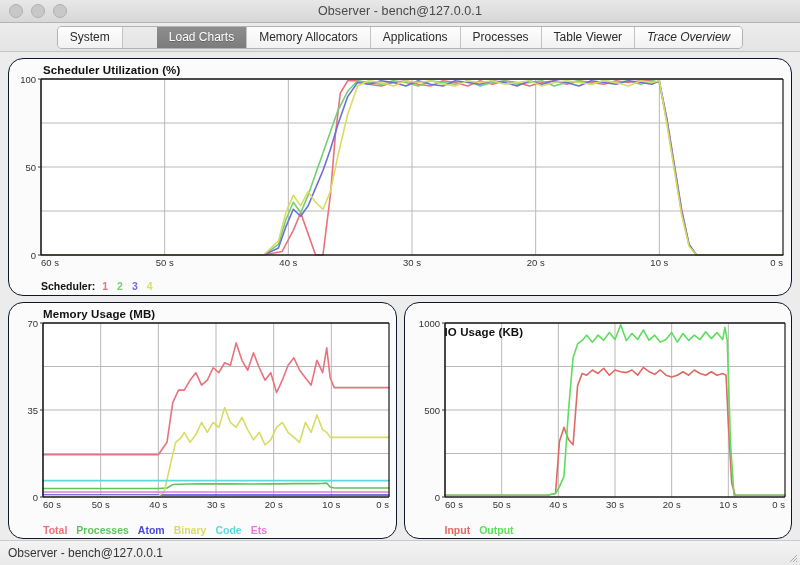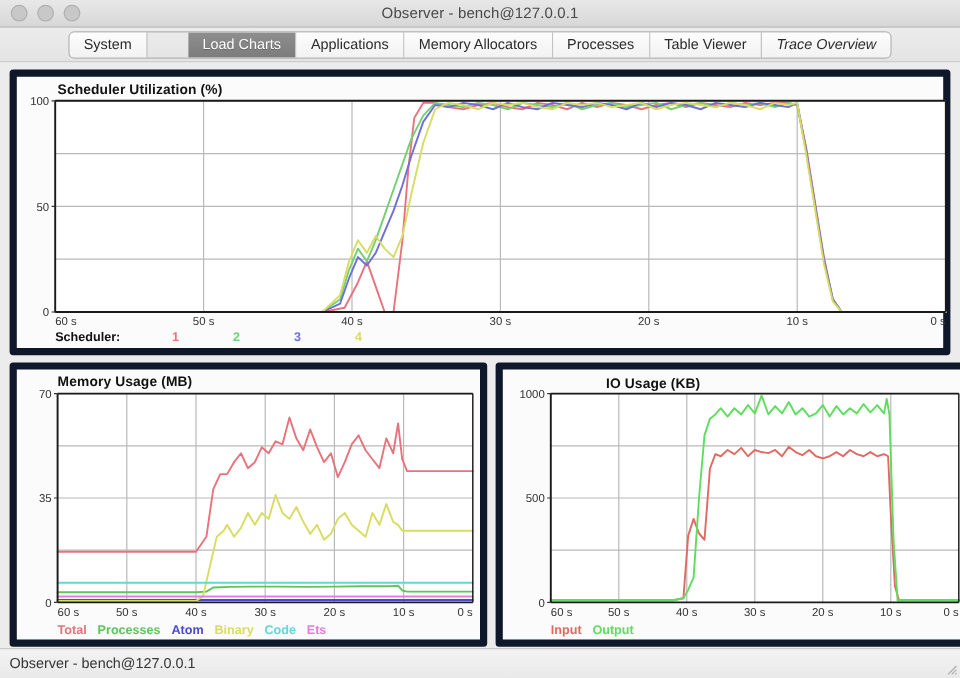--- a/index.html
+++ b/index.html
@@ -56,22 +56,22 @@
   }
   
   .content{
     flex:1 1 auto;position:relative;
     padding:6px 8px 0 8px;
     display:flex;flex-direction:column;gap:6px;
     background:#ececec;
   }
   .panel{
     background:#fbfbfb;
-    border:6px solid #0f172a;
-    border-radius:3px;
+    border:1px solid #0f172a;
+    border-radius:15px;
     position:relative;
     box-sizing:border-box;
   }
   #scheduler-panel{height:238px;}
   .bottom-row{display:flex;gap:7px;height:237px;}
   #memory-panel{flex:1 1 0;}
   #io-panel{flex:1 1 0;}
   .chart-title{
     position:absolute;font-size:11.5px;font-weight:bold;color:#111;
     letter-spacing:.1px;
@@ -107,22 +107,22 @@
       <span class="light"></span>
       <span class="light"></span>
     </div>
     <div class="title">Observer - bench@127.0.0.1</div>
   </div>
 
   <div class="tabbar">
     <div class="tabs" id="tabs-container">
         <div class="tab">System</div>
         <div class="tab active">Load Charts</div>
+        <div class="tab">Memory Allocators</div>
         <div class="tab">Applications</div>
-        <div class="tab">Memory Allocators</div>
         <div class="tab">Processes</div>
         <div class="tab">Table Viewer</div>
         <div class="tab">Trace Overview</div>
       </div>
   </div>
 
   <div class="content">
 
     <div class="panel" id="scheduler-panel">
       <div class="chart-title" style="left:34px;top:5px;">Scheduler Utilization (%)</div>
@@ -154,21 +154,21 @@
             <line x1="29" y1="20" x2="32" y2="20" stroke="#333" stroke-width="1"></line>
             <text x="32" y="207" text-anchor="start" font-size="9.5" fill="#333" font-family="&quot;Liberation Sans&quot;, sans-serif">60 s</text>
             <text x="155.66666666666666" y="207" text-anchor="middle" font-size="9.5" fill="#333" font-family="&quot;Liberation Sans&quot;, sans-serif">50 s</text>
             <text x="279.3333333333333" y="207" text-anchor="middle" font-size="9.5" fill="#333" font-family="&quot;Liberation Sans&quot;, sans-serif">40 s</text>
             <text x="403" y="207" text-anchor="middle" font-size="9.5" fill="#333" font-family="&quot;Liberation Sans&quot;, sans-serif">30 s</text>
             <text x="526.6666666666666" y="207" text-anchor="middle" font-size="9.5" fill="#333" font-family="&quot;Liberation Sans&quot;, sans-serif">20 s</text>
             <text x="650.3333333333334" y="207" text-anchor="middle" font-size="9.5" fill="#333" font-family="&quot;Liberation Sans&quot;, sans-serif">10 s</text>
             <text x="774" y="207" text-anchor="end" font-size="9.5" fill="#333" font-family="&quot;Liberation Sans&quot;, sans-serif">0 s</text>
           </svg>
         </div>
-      <div class="legend" id="scheduler-legend" style="left:32px;bottom:3px;gap:36px;">
+      <div class="legend" id="scheduler-legend" style="left:32px;bottom:3px;">
           <span class="lbl">Scheduler:</span>
           <span class="item" style="color: rgb(232, 115, 125);">1</span>
           <span class="item" style="color: rgb(116, 208, 114);">2</span>
           <span class="item" style="color: rgb(111, 111, 216);">3</span>
           <span class="item" style="color: rgb(217, 220, 99);">4</span>
         </div>
     </div>
 
     <div class="bottom-row">
       <div class="panel" id="memory-panel">
@@ -213,21 +213,21 @@
         <div class="legend" id="memory-legend" style="left:34px;bottom:2px;">
             <span class="item" style="color: rgb(232, 115, 125);">Total</span>
             <span class="item" style="color: rgb(94, 196, 92);">Processes</span>
             <span class="item" style="color: rgb(74, 74, 208);">Atom</span>
             <span class="item" style="color: rgb(217, 220, 99);">Binary</span>
             <span class="item" style="color: rgb(95, 216, 216);">Code</span>
             <span class="item" style="color: rgb(229, 124, 224);">Ets</span>
           </div>
       </div>
       <div class="panel" id="io-panel">
-        <div class="chart-title" style="left:40px;top:6px;margin-left:46px;">IO Usage (KB)</div>
+        <div class="chart-title" style="left:40px;top:23px;">IO Usage (KB)</div>
         <div id="io-svg-host">
             <svg width="386" height="212" class="chart-svg">
               <rect x="40" y="20" width="340" height="174" fill="#ffffff"></rect>
               <line x1="96.66666666666666" y1="20" x2="96.66666666666666" y2="194" stroke="#b9b9b9" stroke-width="1"></line>
               <line x1="153.33333333333331" y1="20" x2="153.33333333333331" y2="194" stroke="#b9b9b9" stroke-width="1"></line>
               <line x1="210" y1="20" x2="210" y2="194" stroke="#b9b9b9" stroke-width="1"></line>
               <line x1="266.66666666666663" y1="20" x2="266.66666666666663" y2="194" stroke="#b9b9b9" stroke-width="1"></line>
               <line x1="323.33333333333337" y1="20" x2="323.33333333333337" y2="194" stroke="#b9b9b9" stroke-width="1"></line>
               <line x1="40" y1="107" x2="380" y2="107" stroke="#b9b9b9" stroke-width="1"></line>
               <line x1="40" y1="20" x2="380" y2="20" stroke="#b9b9b9" stroke-width="1"></line>

